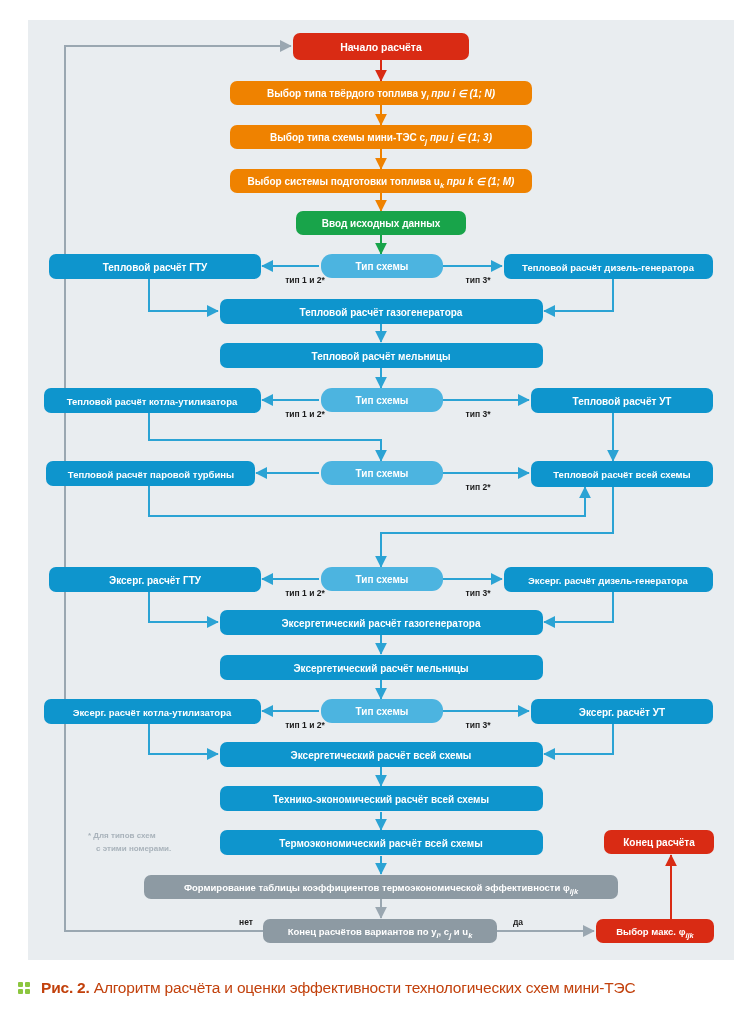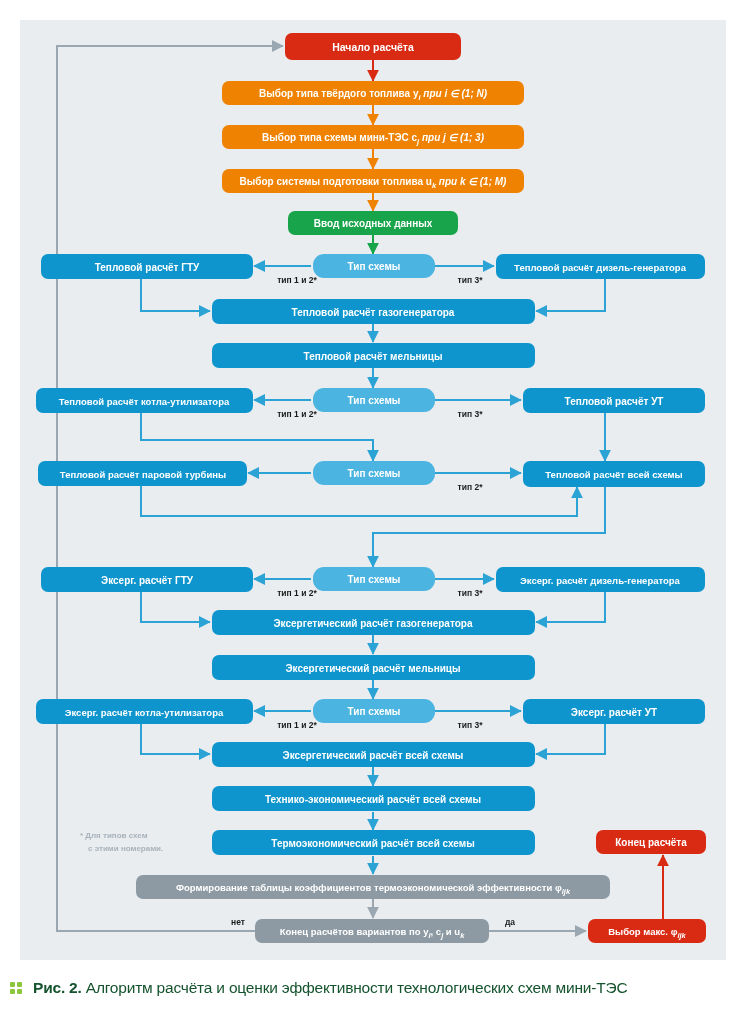--- a/index.html
+++ b/index.html
@@ -2,38 +2,38 @@
 <html><head>
 <meta charset="utf-8">
 <style>
   html,body{margin:0;padding:0;}
   body{
     width:746px;height:1010px;
     background:#ffffff;
     font-family:"Liberation Sans", sans-serif;
     overflow:hidden;
   }
-  #root{position:relative;width:640px;height:1010px;}
+  #root{position:relative;width:640px;height:1010px;margin-left:8px;}
   #canvas{position:absolute;left:0;top:0;}
   .caption-wrap{
     position:absolute;left:0;top:965px;width:746px;height:45px;
     display:flex;align-items:center;
   }
   .cap-icon{
     display:inline-block;width:14px;height:14px;margin-left:10px;margin-right:9px;
     position:relative;flex:0 0 auto;
   }
   .cap-icon i{
     position:absolute;width:5px;height:5px;background:#8cc63f;border-radius:1px;
   }
   .cap-icon i:nth-child(1){left:0;top:1px;}
   .cap-icon i:nth-child(2){left:7px;top:1px;}
   .cap-icon i:nth-child(3){left:0;top:8px;}
   .cap-icon i:nth-child(4){left:7px;top:8px;}
-  .cap-text{font-size:15.5px;color:#14532d;letter-spacing:-0.2px;white-space:nowrap;}
+  .cap-text{font-size:15.5px;color:#c2410c;letter-spacing:-0.2px;white-space:nowrap;}
   .cap-text b{font-weight:bold;}
   text{font-family:"Liberation Sans", sans-serif;}
   .bx{font-weight:bold;fill:#ffffff;}
   .lbl{font-weight:bold;fill:#1b1b1b;font-size:8.5px;}
   .foot{fill:#a9b3bb;font-weight:bold;font-size:8px;}
   .it{font-style:italic;}
 </style>
 </head>
 <body>
 

